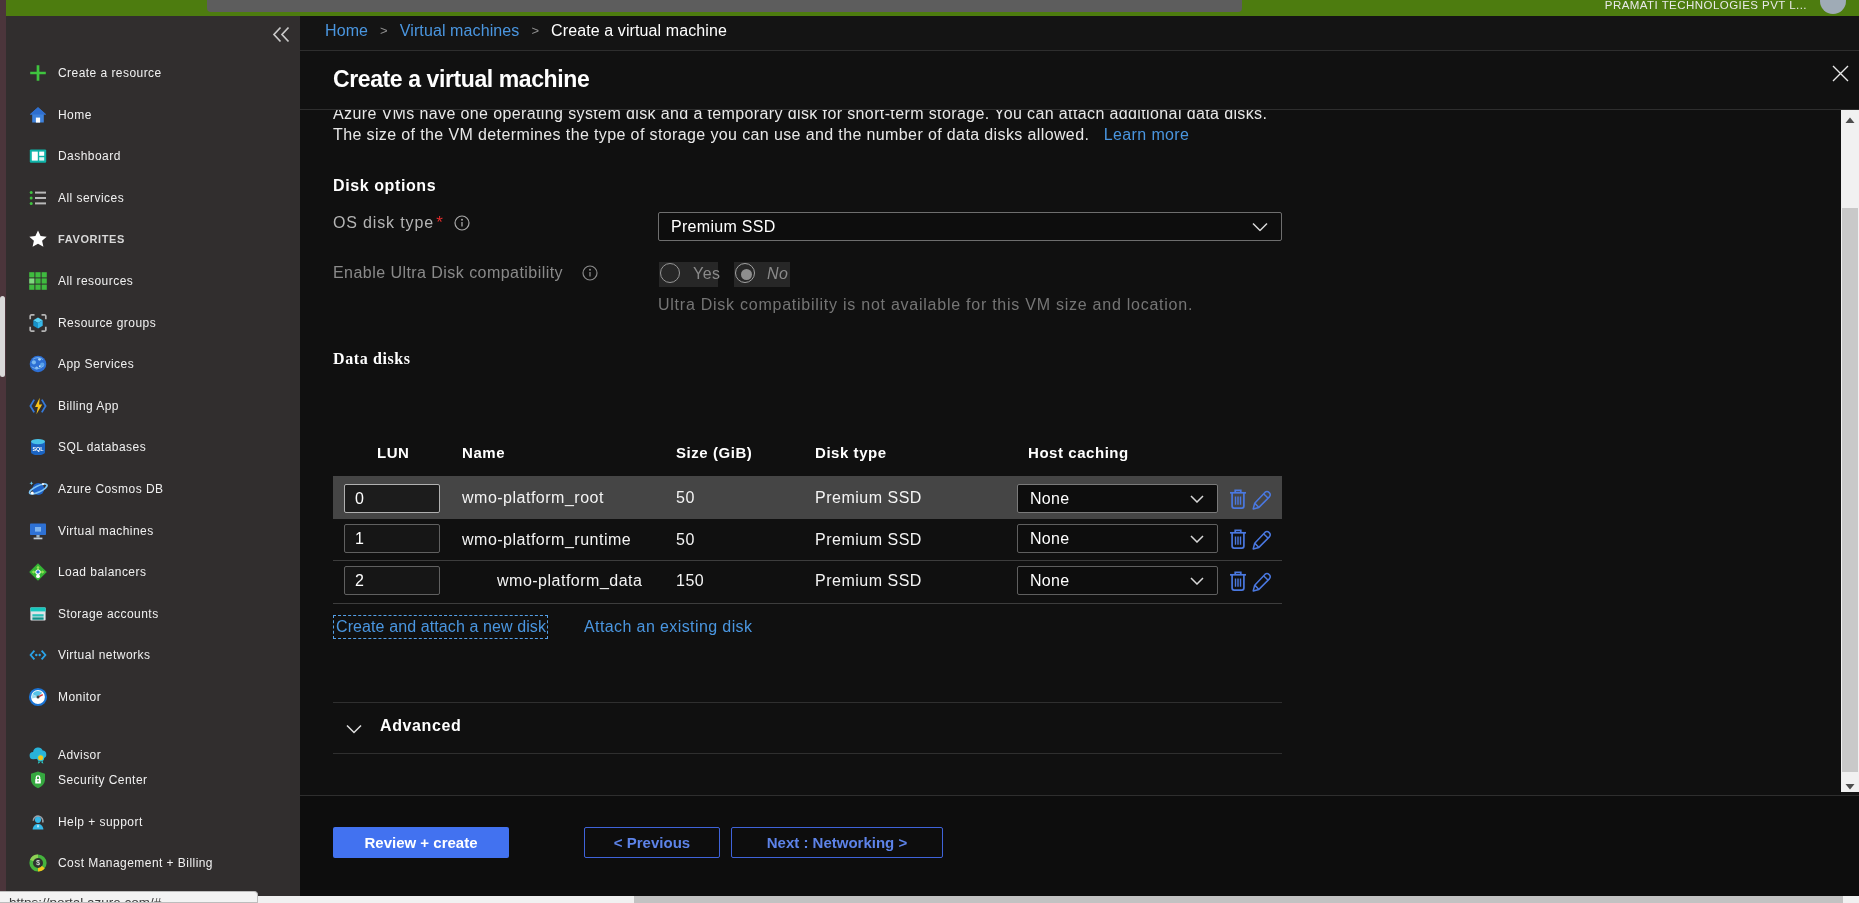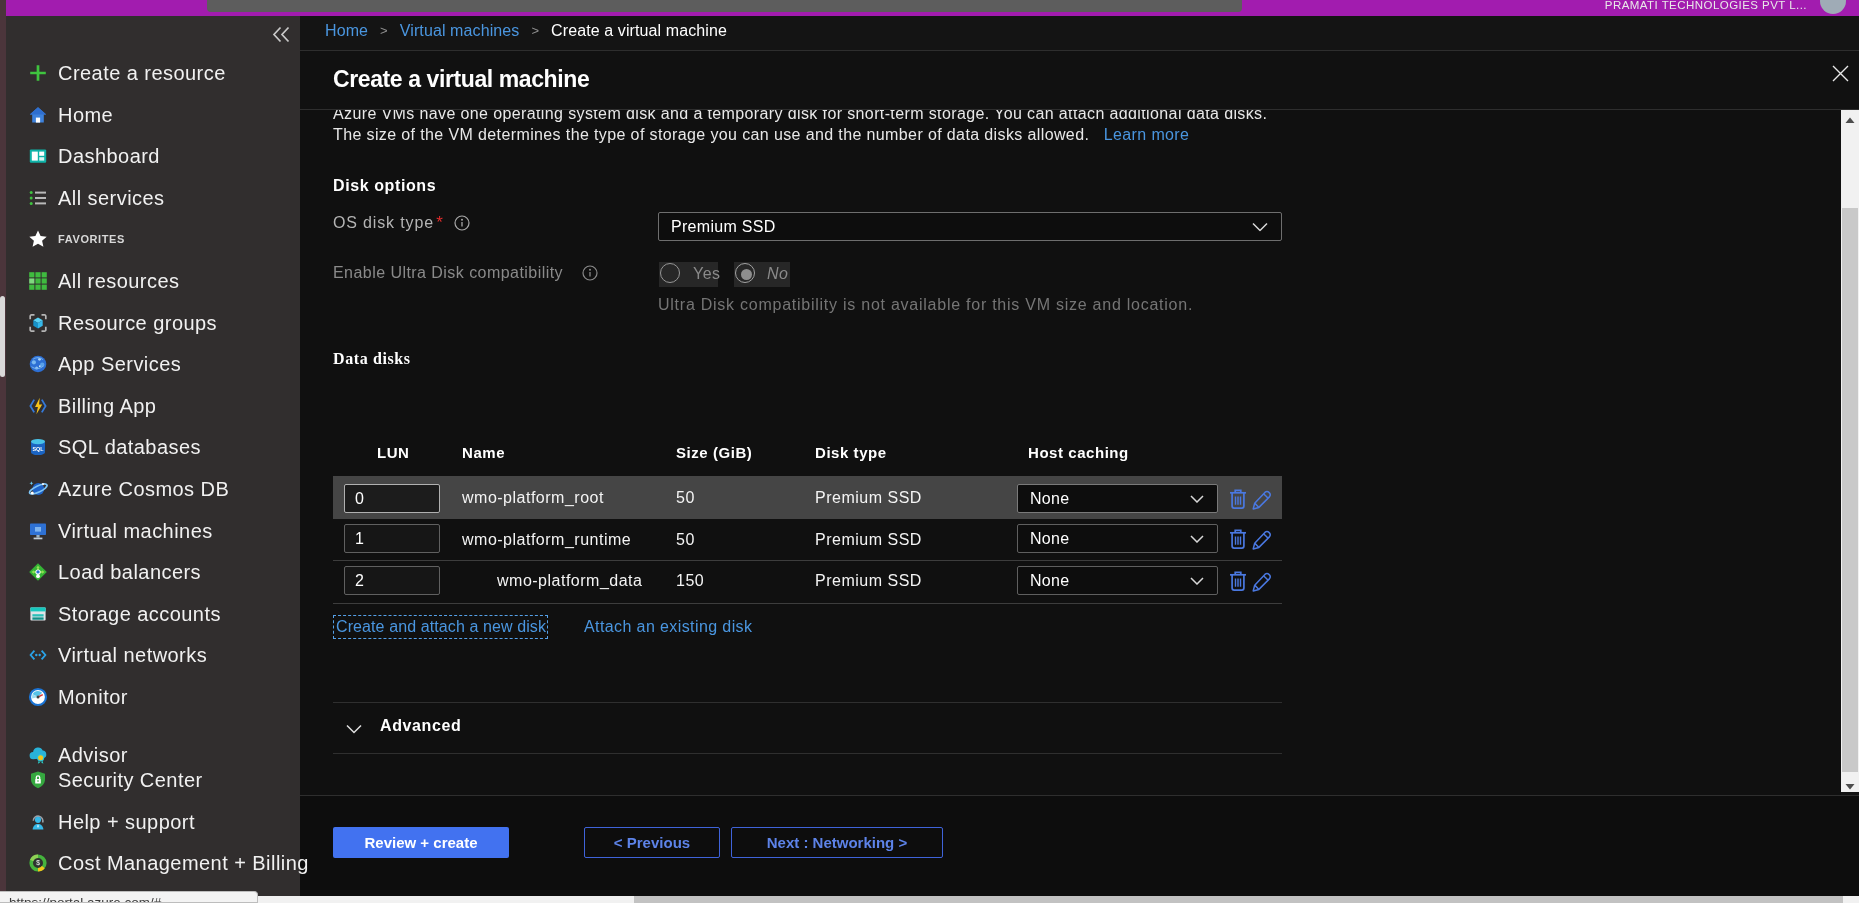--- a/index.html
+++ b/index.html
@@ -1,30 +1,30 @@
 <!DOCTYPE html>
 <html><head>
 <meta charset="utf-8">
 <style>
   * { margin:0; padding:0; box-sizing:border-box; }
   html,body { width:1859px; height:903px; overflow:hidden; background:#141414;
     font-family:"Liberation Sans", sans-serif; }
   
-  #topbar { position:absolute; left:0; top:0; width:1859px; height:16px; background:#a21caf; z-index:20; }
+  #topbar { position:absolute; left:0; top:0; width:1859px; height:16px; background:#4d7c0f; z-index:20; }
   #searchbar { position:absolute; left:207px; top:0; width:1035px; height:12px; background:#5d5d5d; border-radius:0 0 4px 4px; }
   #tenant { position:absolute; right:52px; top:-1px; color:#e9e9e9; font-size:11.5px; letter-spacing:.45px; }
   #avatar { position:absolute; left:1820px; top:-12px; width:26px; height:26px; border-radius:50%; background:#9fabb6; }
   
   #lstrip { position:absolute; left:0; top:0; width:6px; height:903px; background:#4b353b; z-index:30; }
   #lpill { position:absolute; left:0px; top:296px; width:5px; height:81px; background:#d9d9d9; border-radius:3px; }
   
   #sidebar { position:absolute; left:6px; top:16px; width:294px; height:887px; background:#312e2e; z-index:10; color:#f1f1f1; }
   .sitem { position:absolute; left:22px; height:20px; display:flex; align-items:center; white-space:nowrap; }
   .sitem svg { flex:0 0 auto; }
-  .sitem span { margin-left:10px; font-size:20px; letter-spacing:.45px; color:#f1f1f1; }
+  .sitem span { margin-left:10px; font-size:12px; letter-spacing:.45px; color:#f1f1f1; }
   .fav span { margin-left:10px; font-size:11px; font-weight:bold; color:#d8d8d8; letter-spacing:.6px; }
   
   #content { position:absolute; left:300px; top:16px; width:1559px; height:887px; background:#141414; z-index:5; }
   #crumbs { position:absolute; left:25px; top:6px; font-size:16px; letter-spacing:.1px; color:#ffffff; white-space:nowrap; }
   #crumbs a { color:#4a96e0; text-decoration:none; }
   #crumbs .sep { color:#8f8f8f; font-size:13px; padding:0 12px; position:relative; top:-1px; }
   #crumbline { position:absolute; left:0; top:34px; width:1559px; height:1px; background:#2e2e2e; }
   #panelhead { position:absolute; left:0; top:35px; width:1559px; height:59px; background:#111111; border-bottom:1px solid #2e2e2e; }
   #ptitle { position:absolute; left:33px; top:15px; font-size:23px; font-weight:bold; color:#fff; letter-spacing:-.4px; }
   #xclose { position:absolute; left:1532px; top:14px; }

